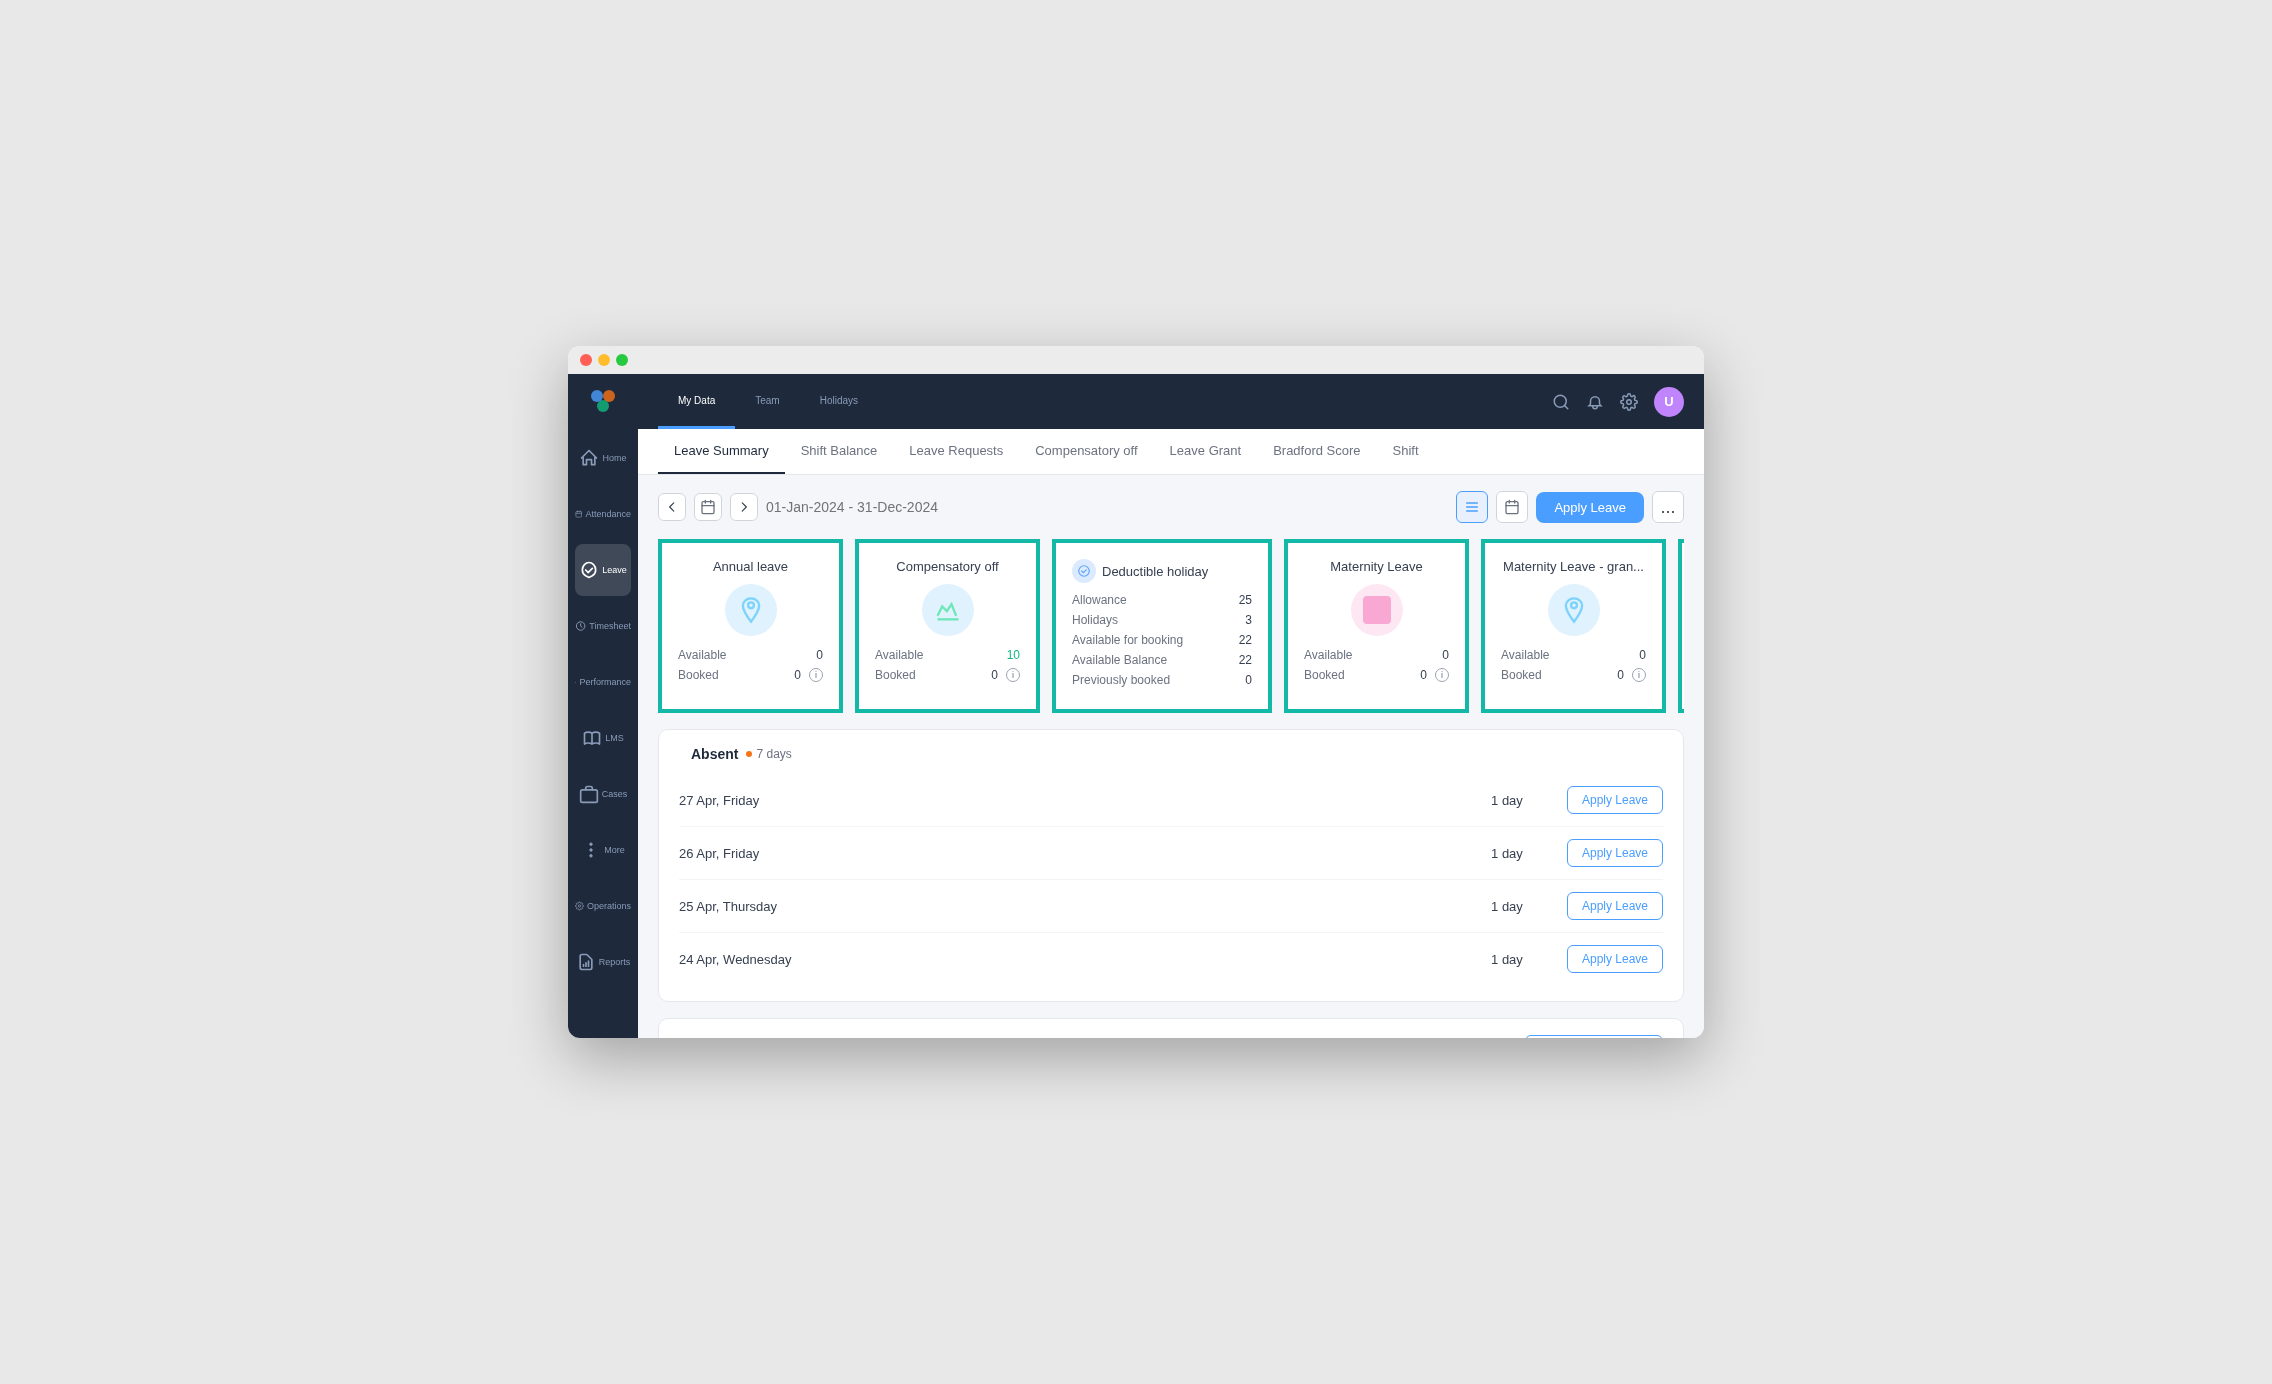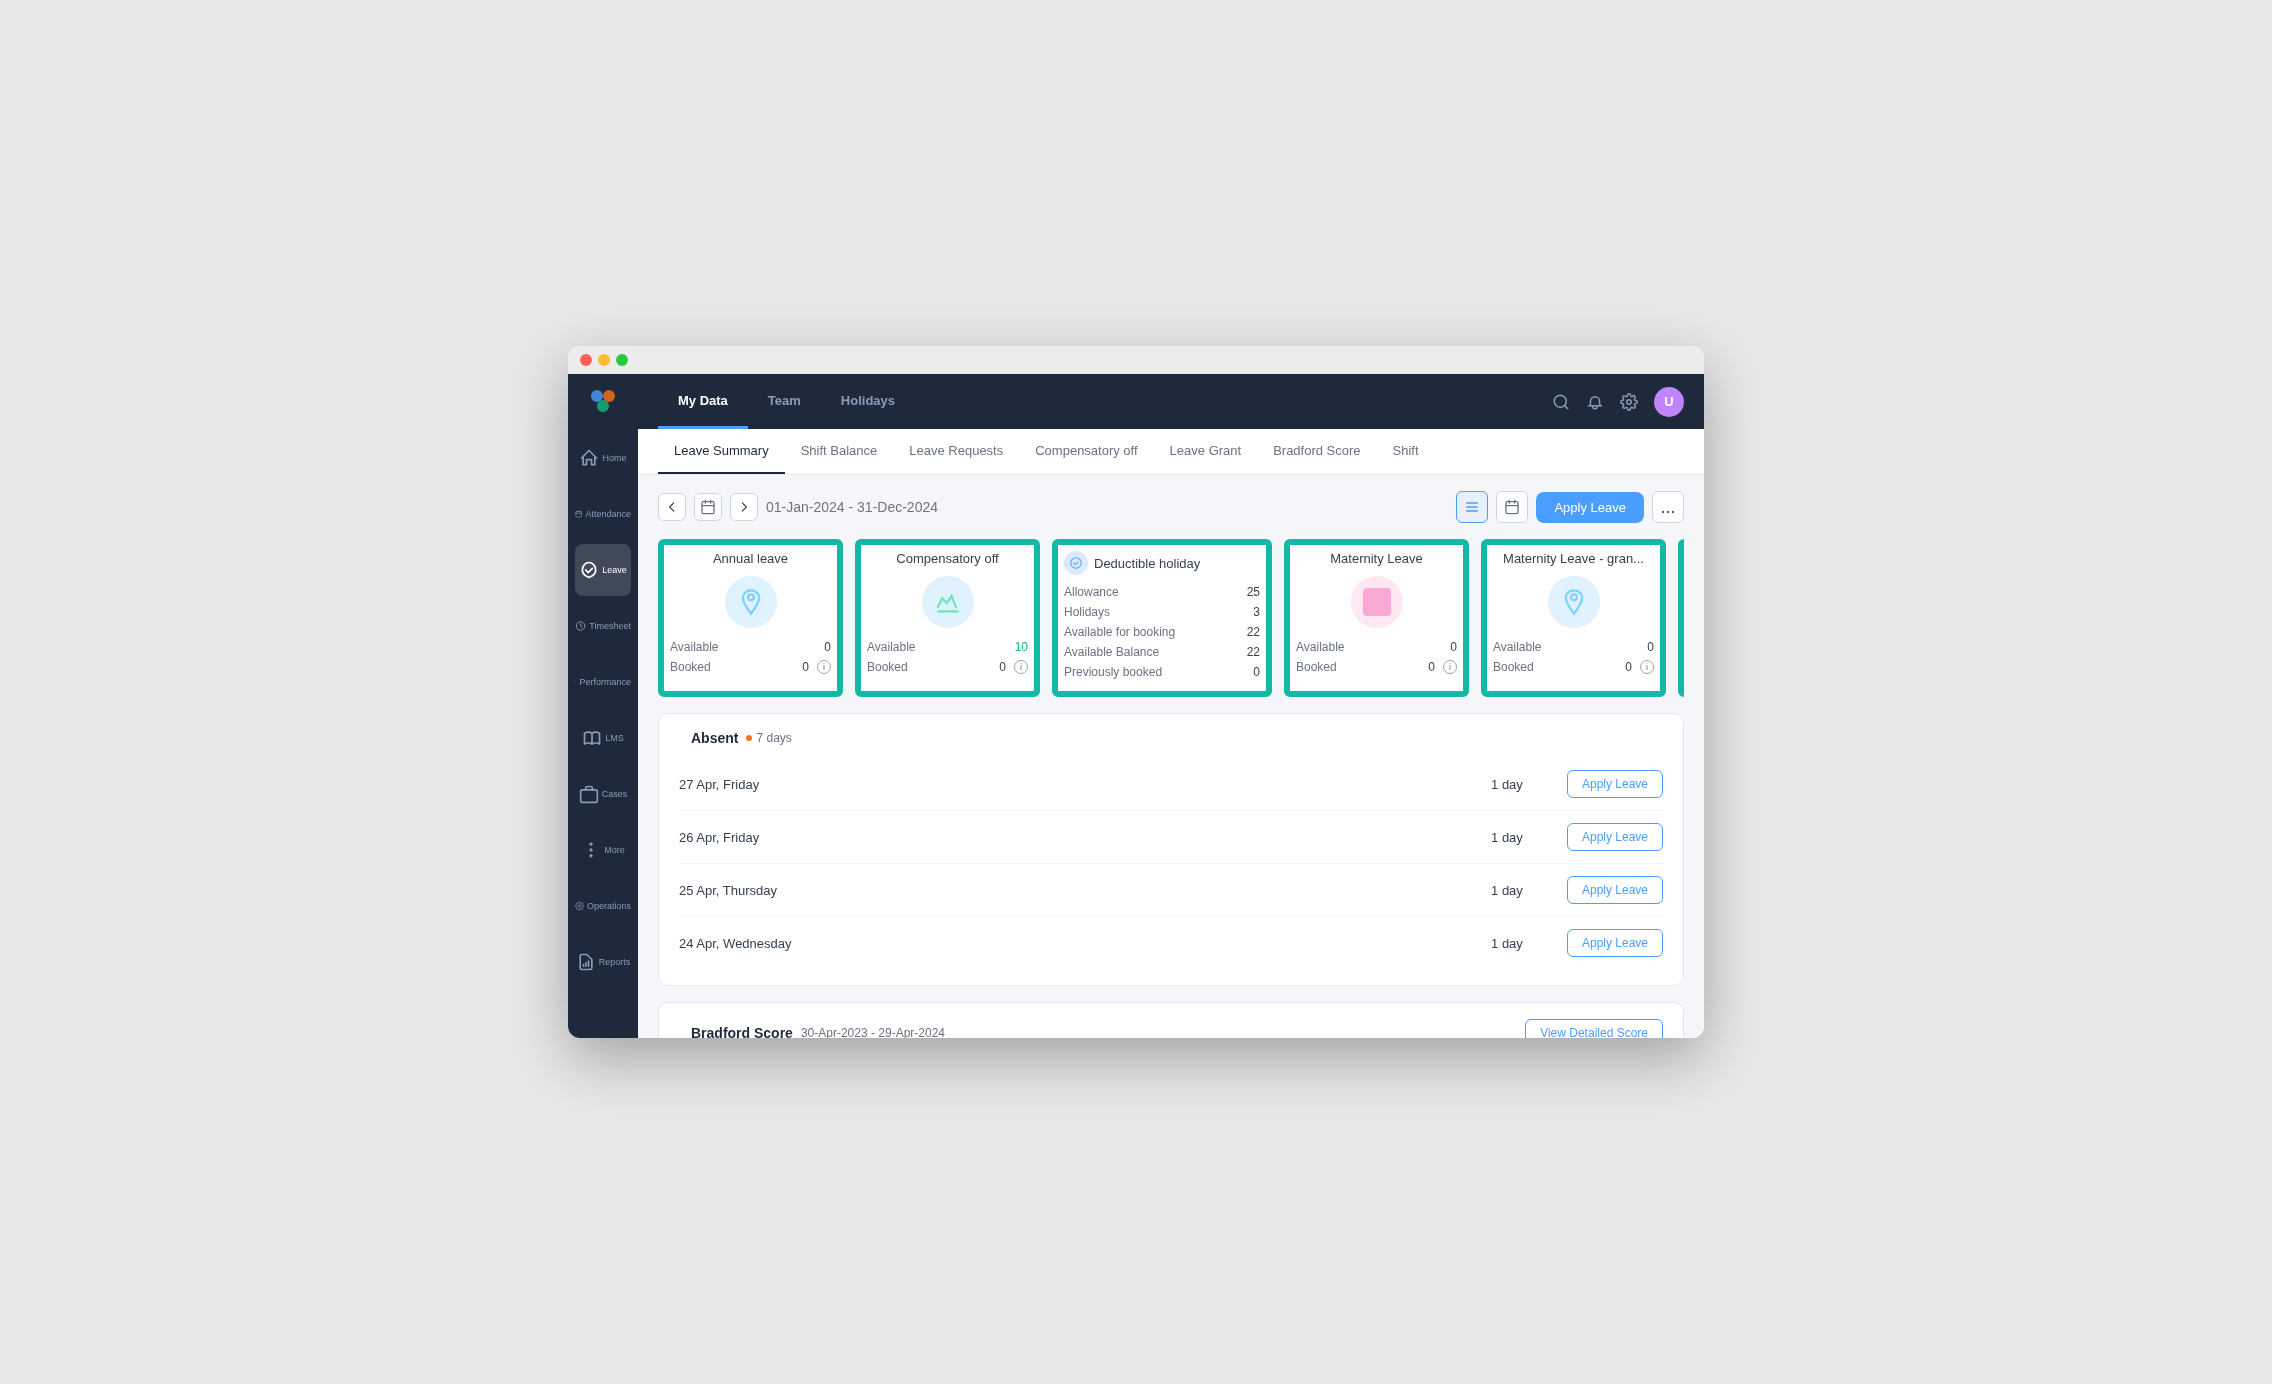--- a/index.html
+++ b/index.html
@@ -16,21 +16,21 @@
     .sidebar-logo { width: 36px; height: 36px; margin-bottom: 8px; display: flex; align-items: center; justify-content: center; }
     .sidebar-item { width: 56px; height: 52px; display: flex; flex-direction: row; align-items: center; justify-content: center; gap: 3px; border-radius: 8px; cursor: pointer; color: #8a9bb8; font-size: 10px; }
     .sidebar-item.active { background: rgba(255,255,255,0.15); color: #fff; }
     .sidebar-item svg { width: 20px; height: 20px; }
     .sidebar-item .item-label { font-size: 9px; }
     
     .main { flex: 1; display: flex; flex-direction: column; overflow: hidden; background: #f5f6fa; }
     
     .topnav { height: 55px; background: #1e2a3b; display: flex; align-items: center; padding: 0 20px; gap: 0; flex-shrink: 0; }
     .topnav-tabs { display: flex; align-items: center; gap: 0; flex: 1; }
-    .topnav-tab { padding: 0 20px; height: 55px; display: flex; align-items: center; color: #8a9bb8; font-size: 13px; cursor: pointer; border-bottom: 3px solid transparent; font-weight: bold; }
+    .topnav-tab { padding: 0 20px; height: 55px; display: flex; align-items: center; color: #8a9bb8; font-size: 10px; cursor: pointer; border-bottom: 3px solid transparent; }
     .topnav-tab.active { color: #fff; border-bottom: 3px solid #4a9eff; }
     .topnav-actions { display: flex; align-items: center; gap: 16px; color: #8a9bb8; }
     .topnav-actions svg { width: 18px; height: 18px; cursor: pointer; }
     .avatar { width: 30px; height: 30px; border-radius: 50%; background: #c084fc; display: flex; align-items: center; justify-content: center; color: #fff; font-size: 13px; font-weight: 600; }
     
     .subnav { background: #fff; border-bottom: 1px solid #e5e7eb; padding: 0 20px; display: flex; align-items: center; gap: 0; flex-shrink: 0; }
     .subnav-tab { padding: 14px 16px; font-size: 13px; color: #6b7280; cursor: pointer; border-bottom: 2px solid transparent; white-space: nowrap; }
     .subnav-tab.active { color: #1e2a3b; border-bottom: 2px solid #1e2a3b; font-weight: 500; }
     
     .content { flex: 1; overflow-y: auto; padding: 16px 20px; }
@@ -41,21 +41,21 @@
     .date-nav-btn svg { width: 14px; height: 14px; }
     .calendar-icon { width: 28px; height: 28px; border: 1px solid #d1d5db; border-radius: 6px; display: flex; align-items: center; justify-content: center; cursor: pointer; background: #fff; }
     .date-text { font-size: 14px; color: #737373; font-weight: 500; }
     .date-actions { display: flex; align-items: center; gap: 8px; }
     .view-btn { width: 32px; height: 32px; border: 1px solid #d1d5db; border-radius: 6px; display: flex; align-items: center; justify-content: center; cursor: pointer; background: #fff; }
     .view-btn.active { background: #e8f0fe; border-color: #4a9eff; }
     .apply-leave-btn { background: #4a9eff; color: #fff; border: none; border-radius: 8px; padding: 8px 18px; font-size: 13px; font-weight: 500; cursor: pointer; white-space: nowrap; }
     .more-btn { width: 32px; height: 32px; border: 1px solid #d1d5db; border-radius: 6px; display: flex; align-items: center; justify-content: center; cursor: pointer; background: #fff; font-size: 18px; color: #374151; }
     
     .cards-row { display: flex; gap: 12px; margin-bottom: 16px; overflow: hidden; }
-    .leave-card { background: #fff; border-radius: 6px; border: 6px solid #14b8a6; padding: 6px; min-width: 185px; flex: 1; }
+    .leave-card { background: #fff; border-radius: 0; border: 4px solid #14b8a6; padding: 16px; min-width: 185px; flex: 1; }
     .leave-card-deductible { min-width: 220px; }
     .leave-card-title { font-size: 13px; color: #374151; font-weight: 500; text-align: center; margin-bottom: 10px; }
     .leave-card-icon { display: flex; justify-content: center; margin-bottom: 12px; }
     .leave-card-icon-circle { width: 52px; height: 52px; border-radius: 50%; background: #e0f2fe; display: flex; align-items: center; justify-content: center; }
     .leave-card-icon-circle.pink { background: #fce7f3; }
     .leave-card-row { display: flex; justify-content: space-between; align-items: center; font-size: 12px; color: #6b7280; margin-bottom: 6px; }
     .leave-card-row .value { font-weight: 500; color: #374151; }
     .leave-card-row .value.green { color: #10b981; }
     .info-icon { width: 14px; height: 14px; border-radius: 50%; border: 1px solid #9ca3af; display: flex; align-items: center; justify-content: center; font-size: 9px; color: #6b7280; cursor: pointer; margin-left: 4px; }
     .deductible-header { display: flex; align-items: center; gap: 6px; margin-bottom: 10px; }

